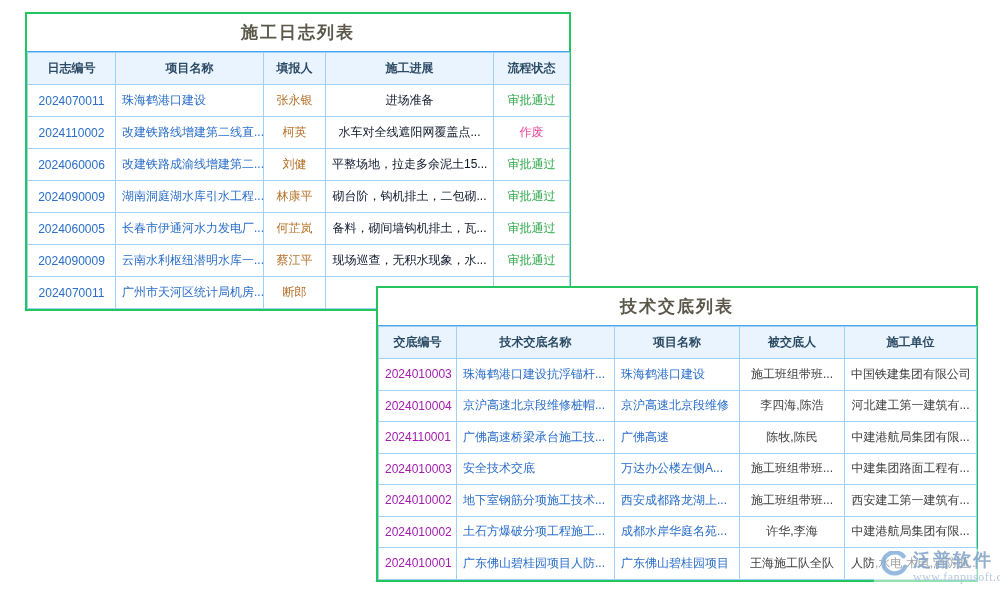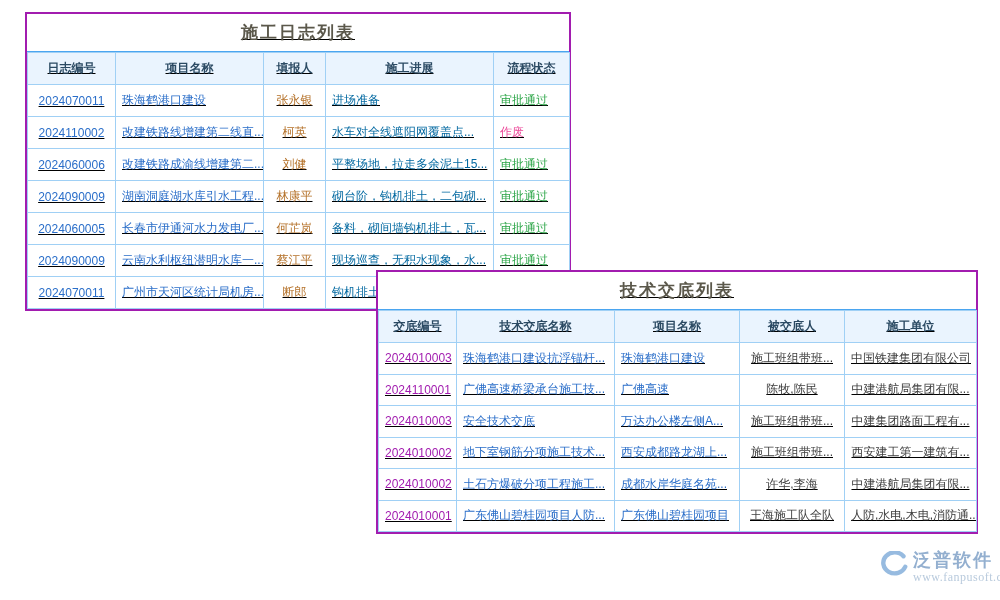--- a/index.html
+++ b/index.html
@@ -6,25 +6,24 @@
   html,body { width:1000px; height:600px; }
   body {
     position:relative;
     background:#ffffff;
     overflow:hidden;
     font-family:"Liberation Sans","DejaVu Sans",sans-serif;
   }
   .panel {
     position:absolute;
     background:#ffffff;
-    border:2px solid #a21caf;
-    text-decoration:underline;
+    border:2px solid #22c55e;
   }
   .log-panel  { left:25px;  top:12px;  width:546px; z-index:1; }
-  .disc-panel { left:376px; top:270px; width:602px; z-index:2; }
+  .disc-panel { left:376px; top:286px; width:602px; z-index:2; }
   .panel-title {
     height:38px; line-height:38px;
     text-align:center;
     font-size:17px; font-weight:bold; letter-spacing:2px;
     color:#5b584b;
     background:#ffffff;
     border-bottom:1px solid #4aa5f0;
   }
   table.grid {
     width:100%;
@@ -45,22 +44,22 @@
     font-weight:bold;
     text-align:center;
   }
   .log-panel  td { height:32px; }
   .disc-panel td { height:31.5px; }
 
   
   .log-panel td:nth-child(1) { text-align:center; color:#2a6ec9; }
   .log-panel td:nth-child(2) { text-align:left;   color:#2a6ec9; }
   .log-panel td:nth-child(3) { text-align:center; color:#b5722a; }
-  .log-panel td:nth-child(4) { text-align:left;   color:#0369a1; }
-  .log-panel td:nth-child(5) { text-align:left; color:#2aa546; }
+  .log-panel td:nth-child(4) { text-align:center;   color:#0f172a; }
+  .log-panel td:nth-child(5) { text-align:center; color:#2aa546; }
 
   
   .disc-panel td:nth-child(1) { text-align:center; color:#a21caf; }
   .disc-panel td:nth-child(2) { text-align:left;   color:#2a6ec9; }
   .disc-panel td:nth-child(3) { text-align:left;   color:#2a6ec9; }
   .disc-panel td:nth-child(4) { text-align:center; color:#404040; }
   .disc-panel td:nth-child(5) { text-align:center; color:#404040; }
 
   .watermark {
     position:absolute;
@@ -174,20 +173,27 @@
     </thead>
     <tbody>
       <tr>
         <td>2024010003</td>
         <td>珠海鹤港口建设抗浮锚杆...</td>
         <td>珠海鹤港口建设</td>
         <td>施工班组带班...</td>
         <td>中国铁建集团有限公司</td>
       </tr>
       <tr>
+        <td>2024010004</td>
+        <td>京沪高速北京段维修桩帽...</td>
+        <td>京沪高速北京段维修</td>
+        <td>李四海,陈浩</td>
+        <td>河北建工第一建筑有...</td>
+      </tr>
+      <tr>
         <td>2024110001</td>
         <td>广佛高速桥梁承台施工技...</td>
         <td>广佛高速</td>
         <td>陈牧,陈民</td>
         <td>中建港航局集团有限...</td>
       </tr>
       <tr>
         <td>2024010003</td>
         <td>安全技术交底</td>
         <td>万达办公楼左侧A...</td>

